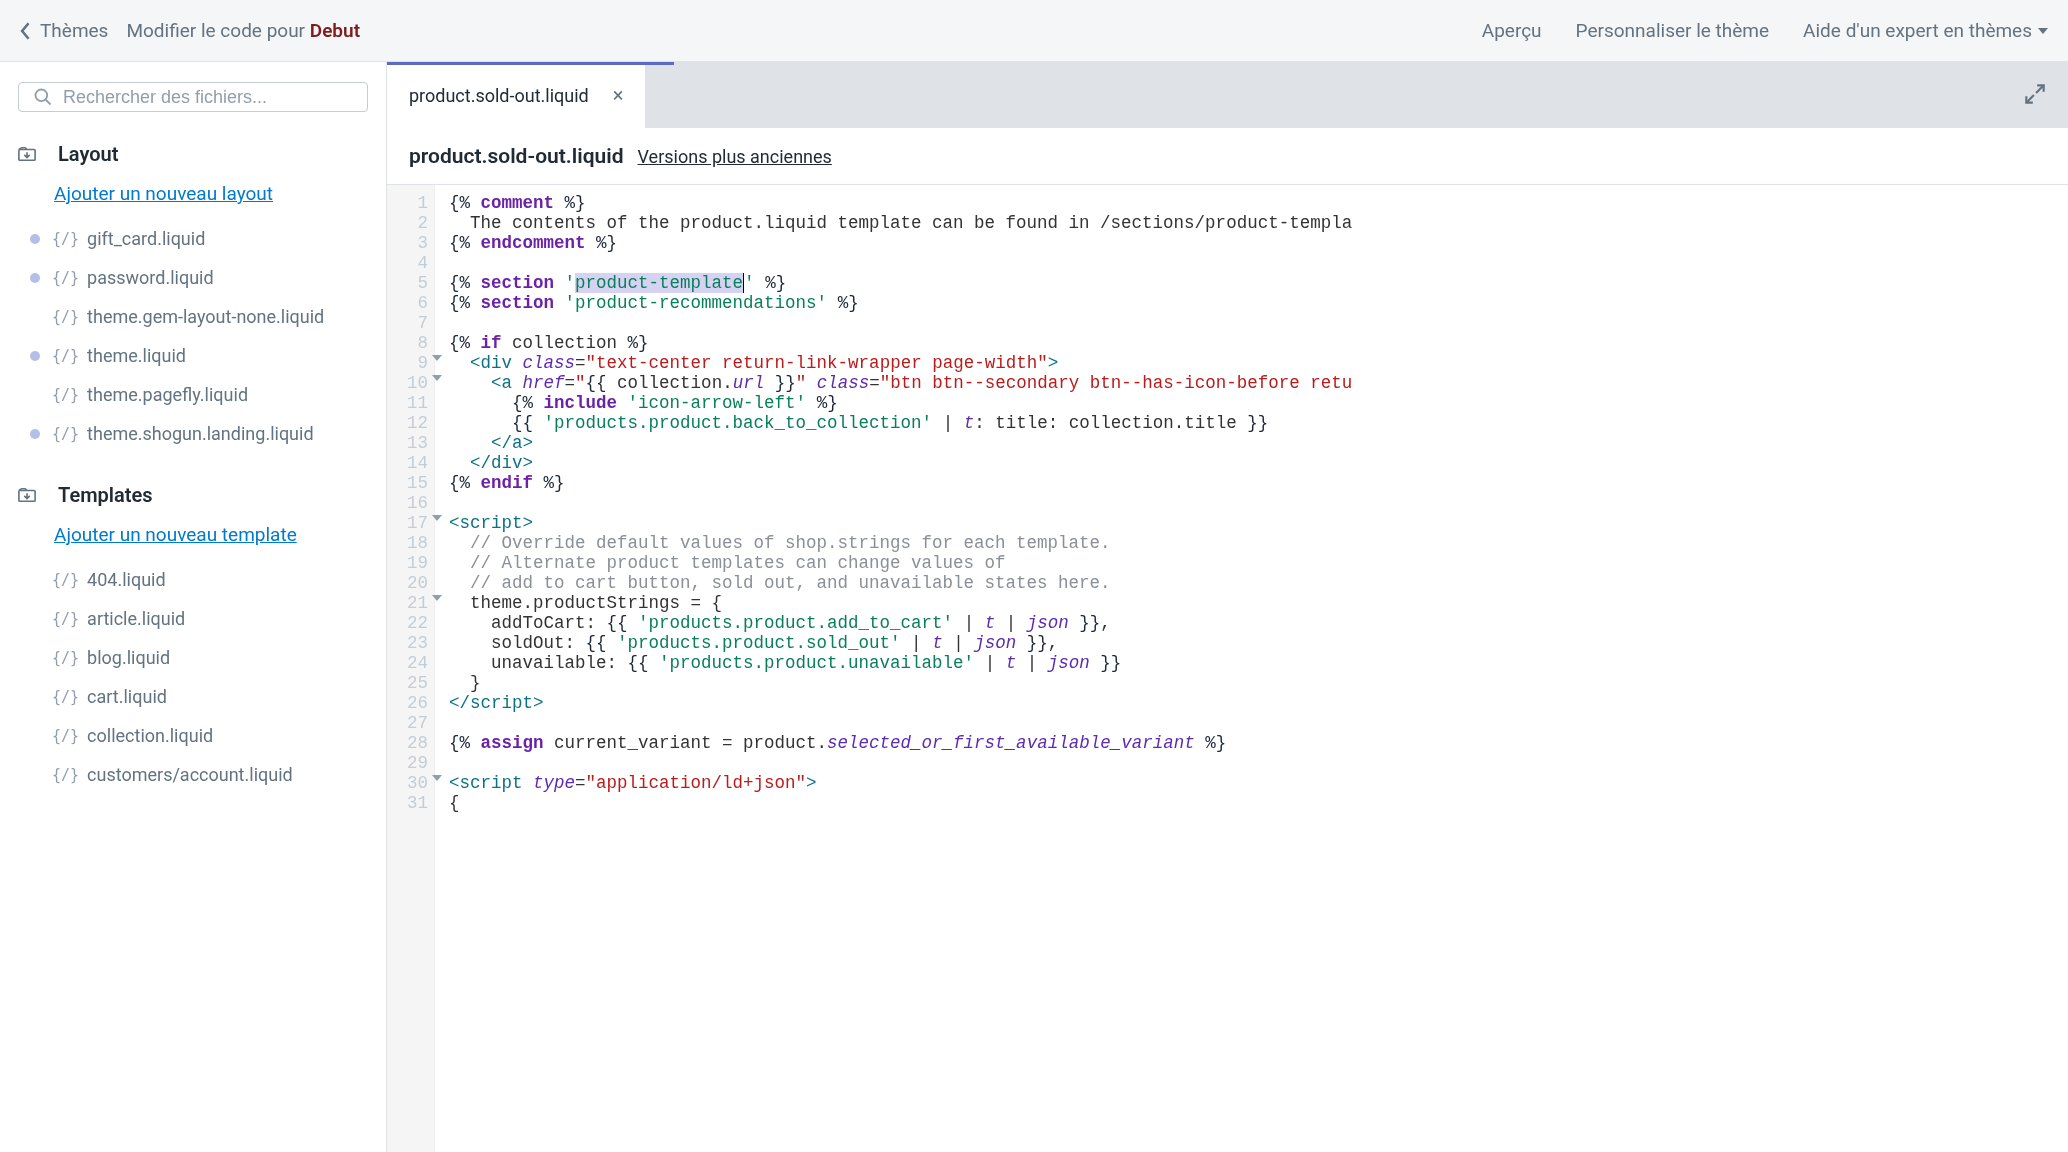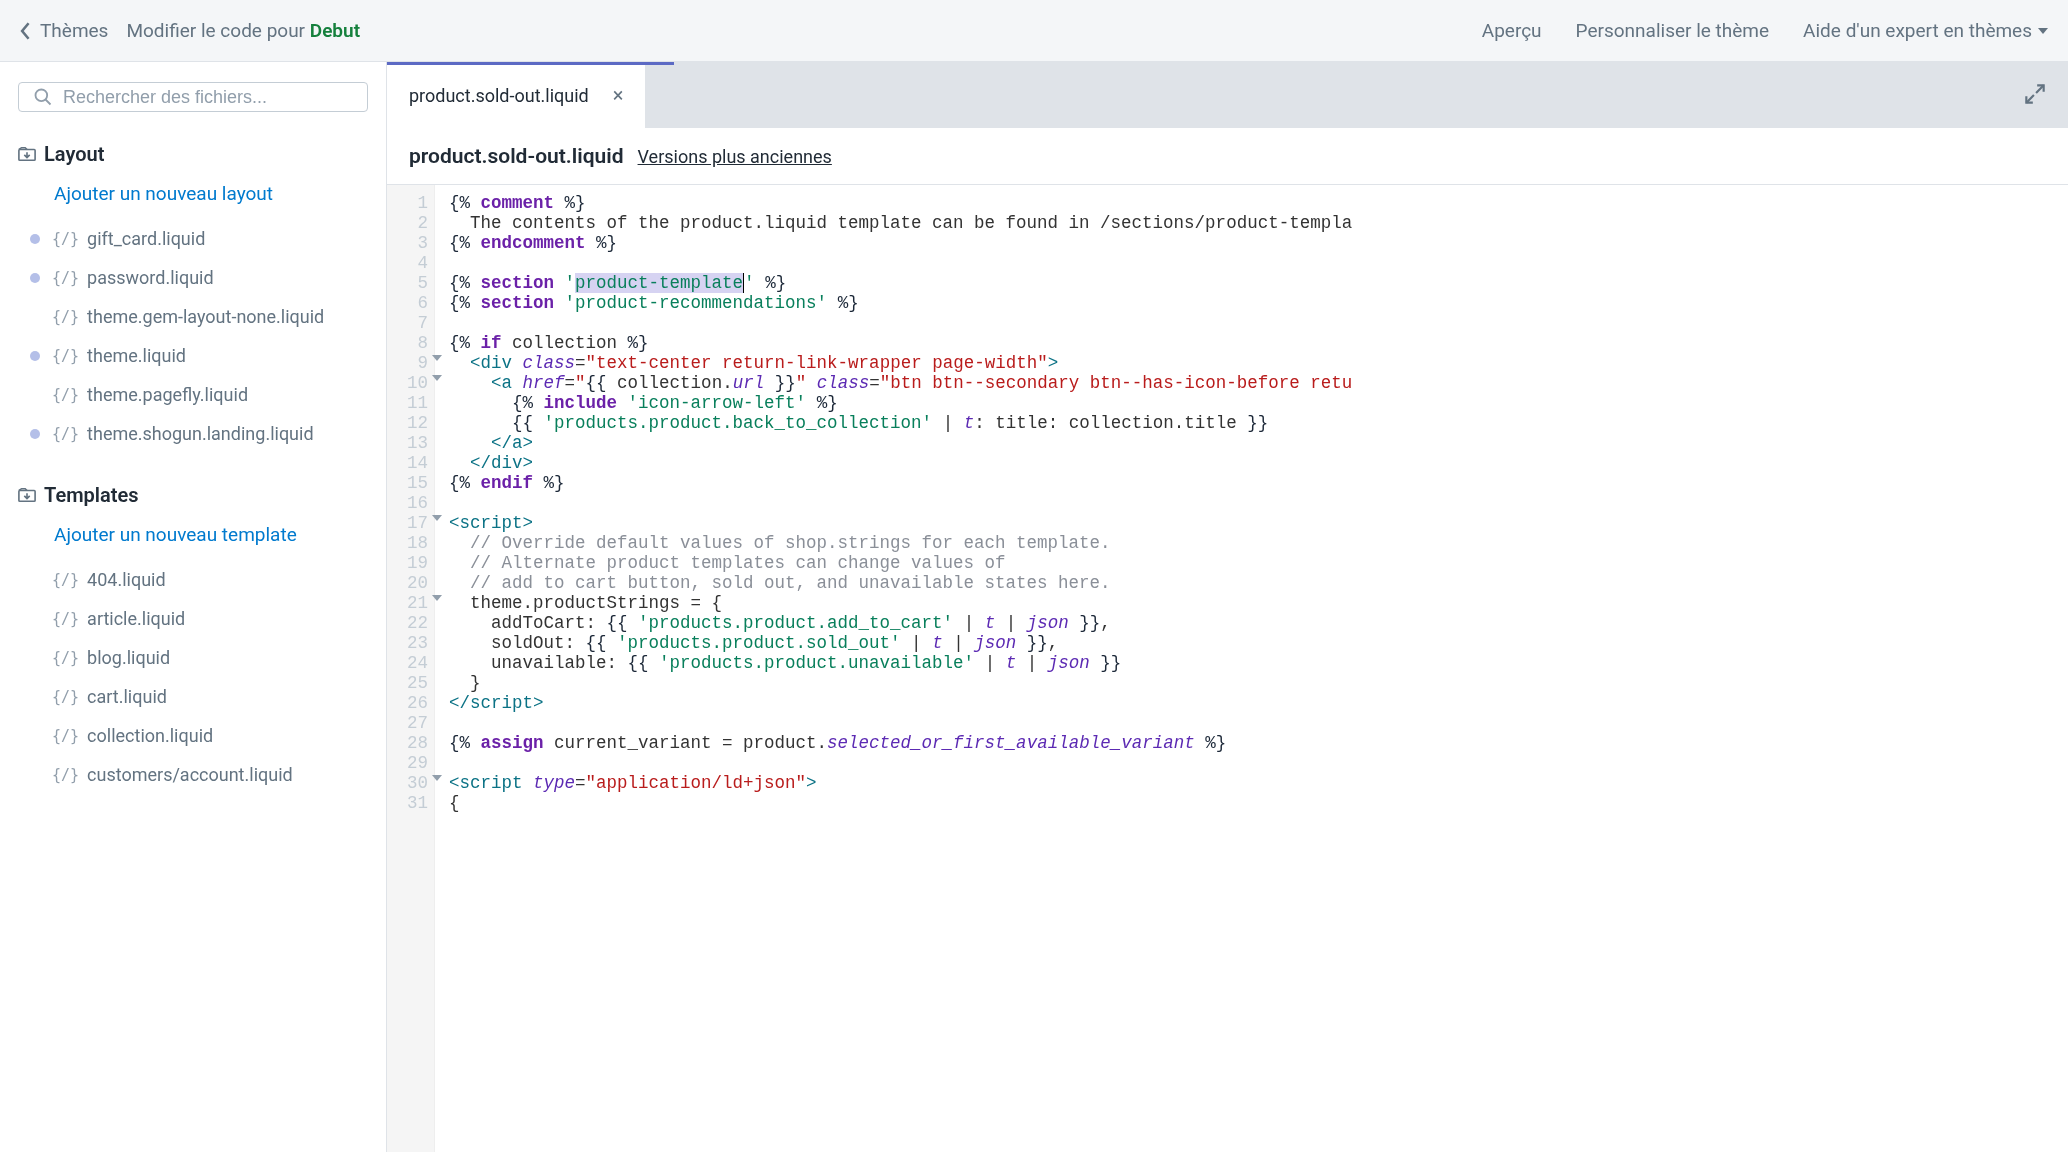--- a/index.html
+++ b/index.html
@@ -10,42 +10,42 @@
   align-items: center;
   height: 62px;
   padding: 0 20px;
   background: #f4f6f8;
   border-bottom: 1px solid #dfe3e8;
 }
 .topbar-left { display: flex; align-items: center; gap: 18px; }
 .back-link { display: flex; align-items: center; gap: 8px; color: #637381; font-size: 19px; cursor: pointer; }
 .back-link svg { width: 12px; height: 18px; }
 .page-title { font-size: 19px; color: #637381; }
-.page-title .bold { font-weight: 600; color: #15803d; }
+.page-title .bold { font-weight: 600; color: #7f1d1d; }
 .topbar-right { margin-left: auto; display: flex; align-items: center; gap: 34px; }
 .topbar-link { color: #637381; font-size: 19px; cursor: pointer; display: flex; align-items: center; gap: 6px; }
 .chevron-down { width: 0; height: 0; border-left: 5px solid transparent; border-right: 5px solid transparent; border-top: 6px solid #637381; }
 
 .main { display: flex; height: calc(100vh - 62px); }
 
 .sidebar { width: 386px; padding: 20px 18px; overflow-y: auto; }
 .search-box {
   display: flex; align-items: center; gap: 10px;
   border: 1px solid #c4cdd5; border-radius: 4px;
   padding: 10px 14px; height: 30px;
   color: #919eab; font-size: 18px;
 }
 .search-box input { border: none; outline: none; flex: 1; font-size: 18px; color: #212b36; background: transparent; }
 .search-box input::placeholder { color: #919eab; }
 .search-box svg { width: 20px; height: 20px; }
 
 .tree-section { margin-top: 30px; }
-.tree-header { display: flex; align-items: center; gap: 8px; font-weight: 600; font-size: 20px; color: #212b36; margin-bottom: 16px; cursor: pointer; }
+.tree-header { display: flex; align-items: center; gap: 22px; font-weight: 600; font-size: 20px; color: #212b36; margin-bottom: 16px; cursor: pointer; }
 .tree-header svg { width: 18px; height: 16px; }
-.tree-add { color: #007ace; font-size: 19px; margin-left: 36px; margin-bottom: 14px; cursor: pointer; }
+.tree-add { color: #007ace; font-size: 19px; margin-left: 36px; margin-bottom: 14px; cursor: pointer; text-decoration: underline; }
 .tree-item { display: flex; align-items: center; gap: 8px; margin-left: 12px; padding: 9px 0 9px 0; font-size: 18px; color: #637381; cursor: pointer; }
 .tree-item .dot { width: 10px; height: 10px; border-radius: 50%; background: #b4bfe8; flex-shrink: 0; }
 .tree-item .dot.hidden { visibility: hidden; }
 .tree-item .file-icon { font-family: monospace; font-size: 15px; color: #919eab; margin-left: 4px; }
 
 .editor { flex: 1; display: flex; flex-direction: column; border-left: 1px solid #dfe3e8; min-width: 0; }
 
 .tab-bar { display: flex; background: #dfe3e8; height: 66px; position: relative; }
 .tab-bar::before { content: ""; position: absolute; top: 0; left: 0; width: 287px; height: 3px; background: #5c6ac4; }
 .tab { display: flex; align-items: center; gap: 24px; background: #fff; padding: 0 22px; height: 66px; font-size: 18px; color: #212b36; }

